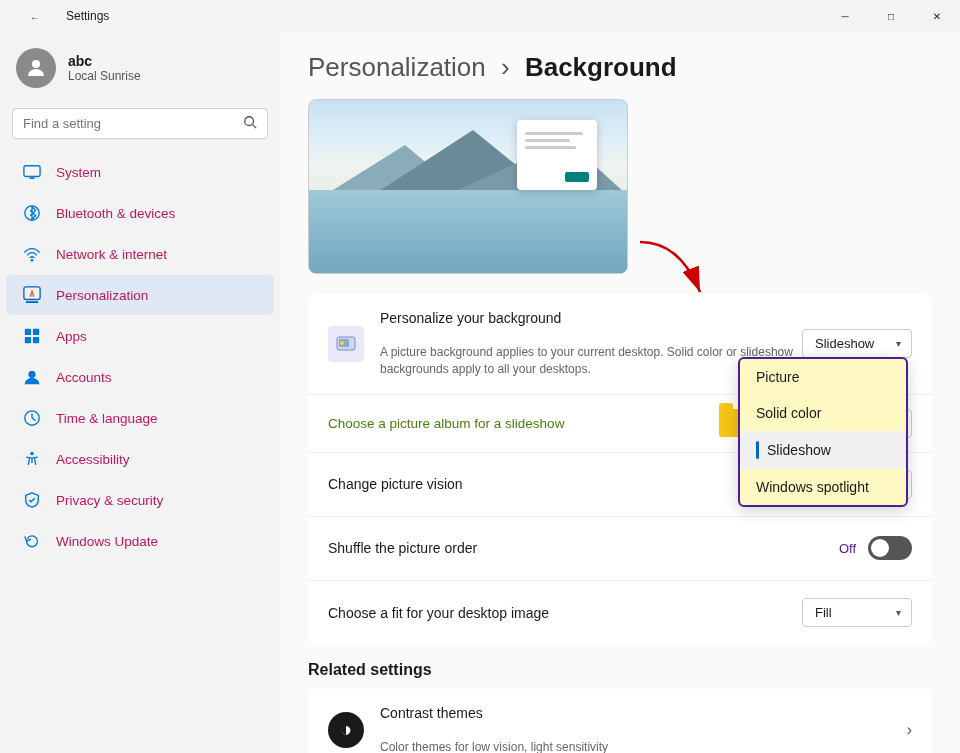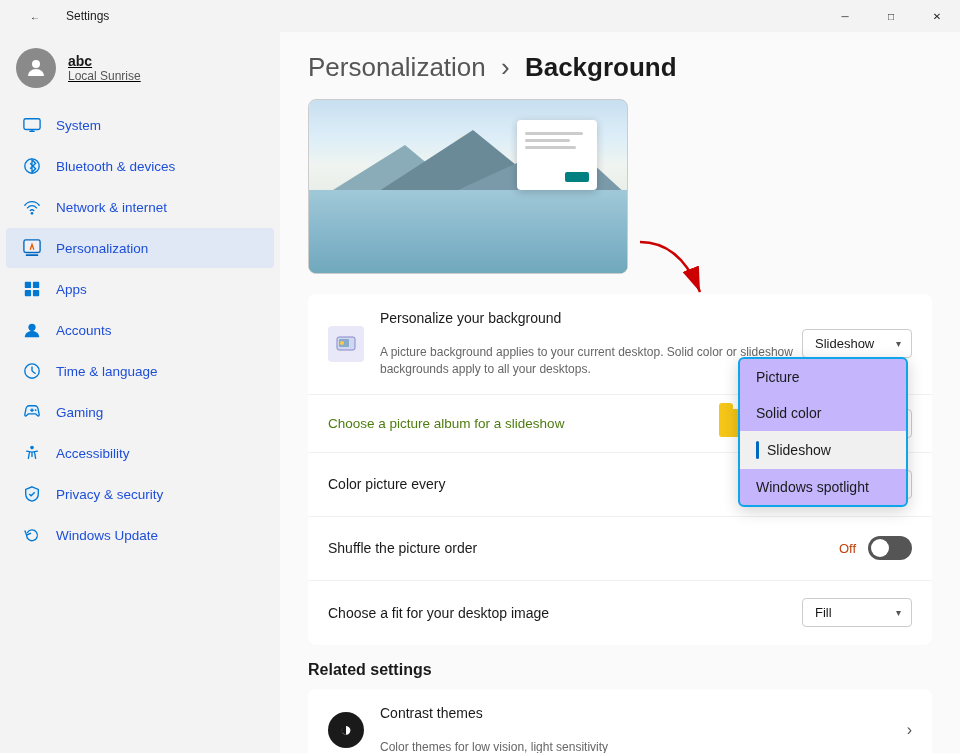--- a/index.html
+++ b/index.html
@@ -68,21 +68,20 @@
       padding-bottom: 12px;
     }
 
     
     .user-profile {
       display: flex;
       align-items: center;
       gap: 12px;
       padding: 16px 16px 16px 16px;
       cursor: pointer;
-      text-decoration: underline;
     }
     .user-avatar {
       width: 40px;
       height: 40px;
       background: #8a8a8a;
       border-radius: 50%;
       display: flex;
       align-items: center;
       justify-content: center;
       color: white;
@@ -118,21 +117,21 @@
 
     
     .nav-item {
       display: flex;
       align-items: center;
       gap: 14px;
       padding: 10px 16px;
       cursor: pointer;
       border-radius: 4px;
       margin: 1px 6px;
-      color: #1d4ed8;
+      color: #be185d;
     }
     .nav-item.active {
       background: #e0e8f5;
       font-weight: 500;
     }
     .nav-icon {
       width: 20px;
       height: 20px;
       display: flex;
       align-items: center;
@@ -369,22 +368,22 @@
       color: #1a1a1a;
       margin: 16px 0 10px 0;
     }
 
     
     .dropdown-popup {
       position: absolute;
       top: 325px;
       right: 52px;
       width: 170px;
-      background: #c4b5fd;
-      border: 2px solid #0ea5e9;
+      background: #fef9c3;
+      border: 2px solid #4c1d95;
       border-radius: 6px;
       box-shadow: 0 4px 16px rgba(0,0,0,0.18);
       z-index: 100;
       overflow: hidden;
     }
     .dropdown-option {
       padding: 10px 16px;
       font-size: 14px;
       color: #1a1a1a;
       cursor: pointer;
@@ -448,20 +447,31 @@
           <circle cx="12" cy="8" r="4"></circle>
           <path d="M4 20c0-4 3.6-7 8-7s8 3 8 7"></path>
         </svg>
       </div>
       <div class="user-info">
         <span class="user-name">abc</span>
         <span class="user-type">Local Sunrise</span>
       </div>
     </div>
 
+    <div class="search-container">
+      <div class="search-box">
+        <input type="text" placeholder="Find a setting" style="">
+        <span class="search-icon">
+          <svg width="14" height="14" viewBox="0 0 16 16" fill="#555">
+            <circle cx="7" cy="7" r="5" fill="none" stroke="#555" stroke-width="1.5"></circle>
+            <line x1="11" y1="11" x2="15" y2="15" stroke="#555" stroke-width="1.5"></line>
+          </svg>
+        </span>
+      </div>
+    </div>
 
     <nav>
 
       <div class="nav-item">
         <span class="nav-icon icon-system">
           <svg width="18" height="18" viewBox="0 0 20 20" fill="#0078d4">
             <rect x="1" y="3" width="18" height="12" rx="2" fill="none" stroke="#0078d4" stroke-width="1.5"></rect>
             <line x1="7" y1="17" x2="13" y2="17" stroke="#0078d4" stroke-width="1.5"></line>
             <line x1="10" y1="15" x2="10" y2="17" stroke="#0078d4" stroke-width="1.5"></line>
           </svg>
@@ -528,31 +538,20 @@
         <span class="nav-icon">
           <svg width="18" height="18" viewBox="0 0 20 20" fill="none">
             <circle cx="10" cy="10" r="8" stroke="#0078d4" stroke-width="1.5"></circle>
             <line x1="10" y1="5" x2="10" y2="10" stroke="#0078d4" stroke-width="1.5"></line>
             <line x1="10" y1="10" x2="14" y2="13" stroke="#0078d4" stroke-width="1.5"></line>
           </svg>
         </span>
         <span class="nav-label">Time &amp; language</span>
       </div>
 
-      <div class="nav-item">
-        <span class="nav-icon">
-          <svg width="18" height="18" viewBox="0 0 20 20" fill="none">
-            <path d="M3 8c0-3 2-5 4-5h6c2 0 4 2 4 5l1 5c0 1.5-1 2-2 1l-2-2H6l-2 2c-1 1-2 .5-2-1z" stroke="#0078d4" stroke-width="1.5" fill="#e8f0f8"></path>
-            <line x1="10" y1="6" x2="10" y2="10" stroke="#0078d4" stroke-width="1.5"></line>
-            <line x1="8" y1="8" x2="12" y2="8" stroke="#0078d4" stroke-width="1.5"></line>
-            <circle cx="14" cy="8" r="1" fill="#0078d4"></circle>
-          </svg>
-        </span>
-        <span class="nav-label">Gaming</span>
-      </div>
 
       <div class="nav-item">
         <span class="nav-icon">
           <svg width="18" height="18" viewBox="0 0 20 20" fill="none">
             <circle cx="10" cy="4" r="2" fill="#0078d4"></circle>
             <path d="M4 8l6 1 6-1M7 10l-1 6M13 10l1 6M10 9v5" stroke="#0078d4" stroke-width="1.5" stroke-linecap="round"></path>
           </svg>
         </span>
         <span class="nav-label">Accessibility</span>
       </div>
@@ -634,36 +633,36 @@
         </div>
         <div style="display:flex;align-items:center;gap:8px">
           <div class="folder-icon"></div>
           <span style="font-size:14px;color:#1a1a1a;margin-right:8px;">Sunrise</span>
           <button style="background:white;border:1px solid #ccc;padding:6px 16px;border-radius:4px;cursor:pointer;font-size:13px;color:#1a1a1a;text-decoration:line-through;text-decoration-color:#888;">Browse</button>
         </div>
       </div>
 
       <div class="settings-row">
         <div class="settings-row-text">
-          <div class="settings-row-title">Color picture every</div>
+          <div class="settings-row-title">Change picture vision</div>
         </div>
         <div class="settings-row-control">
           <div class="dropdown">
             <span class="dropdown-text">30 minutes</span>
             <span class="dropdown-arrow">▾</span>
           </div>
         </div>
       </div>
 
       <div class="settings-row">
         <div class="settings-row-text">
           <div class="settings-row-title">Shuffle the picture order</div>
         </div>
         <div class="settings-row-control">
-          <span style="font-size:13px;color:#c2410c;margin-right:4px;">Off</span>
+          <span style="font-size:13px;color:#4c1d95;margin-right:4px;">Off</span>
           <div class="toggle off">
             <div class="toggle-thumb"></div>
           </div>
         </div>
       </div>
 
       <div class="settings-row">
         <div class="settings-row-text">
           <div class="settings-row-title">Choose a fit for your desktop image</div>
         </div>

